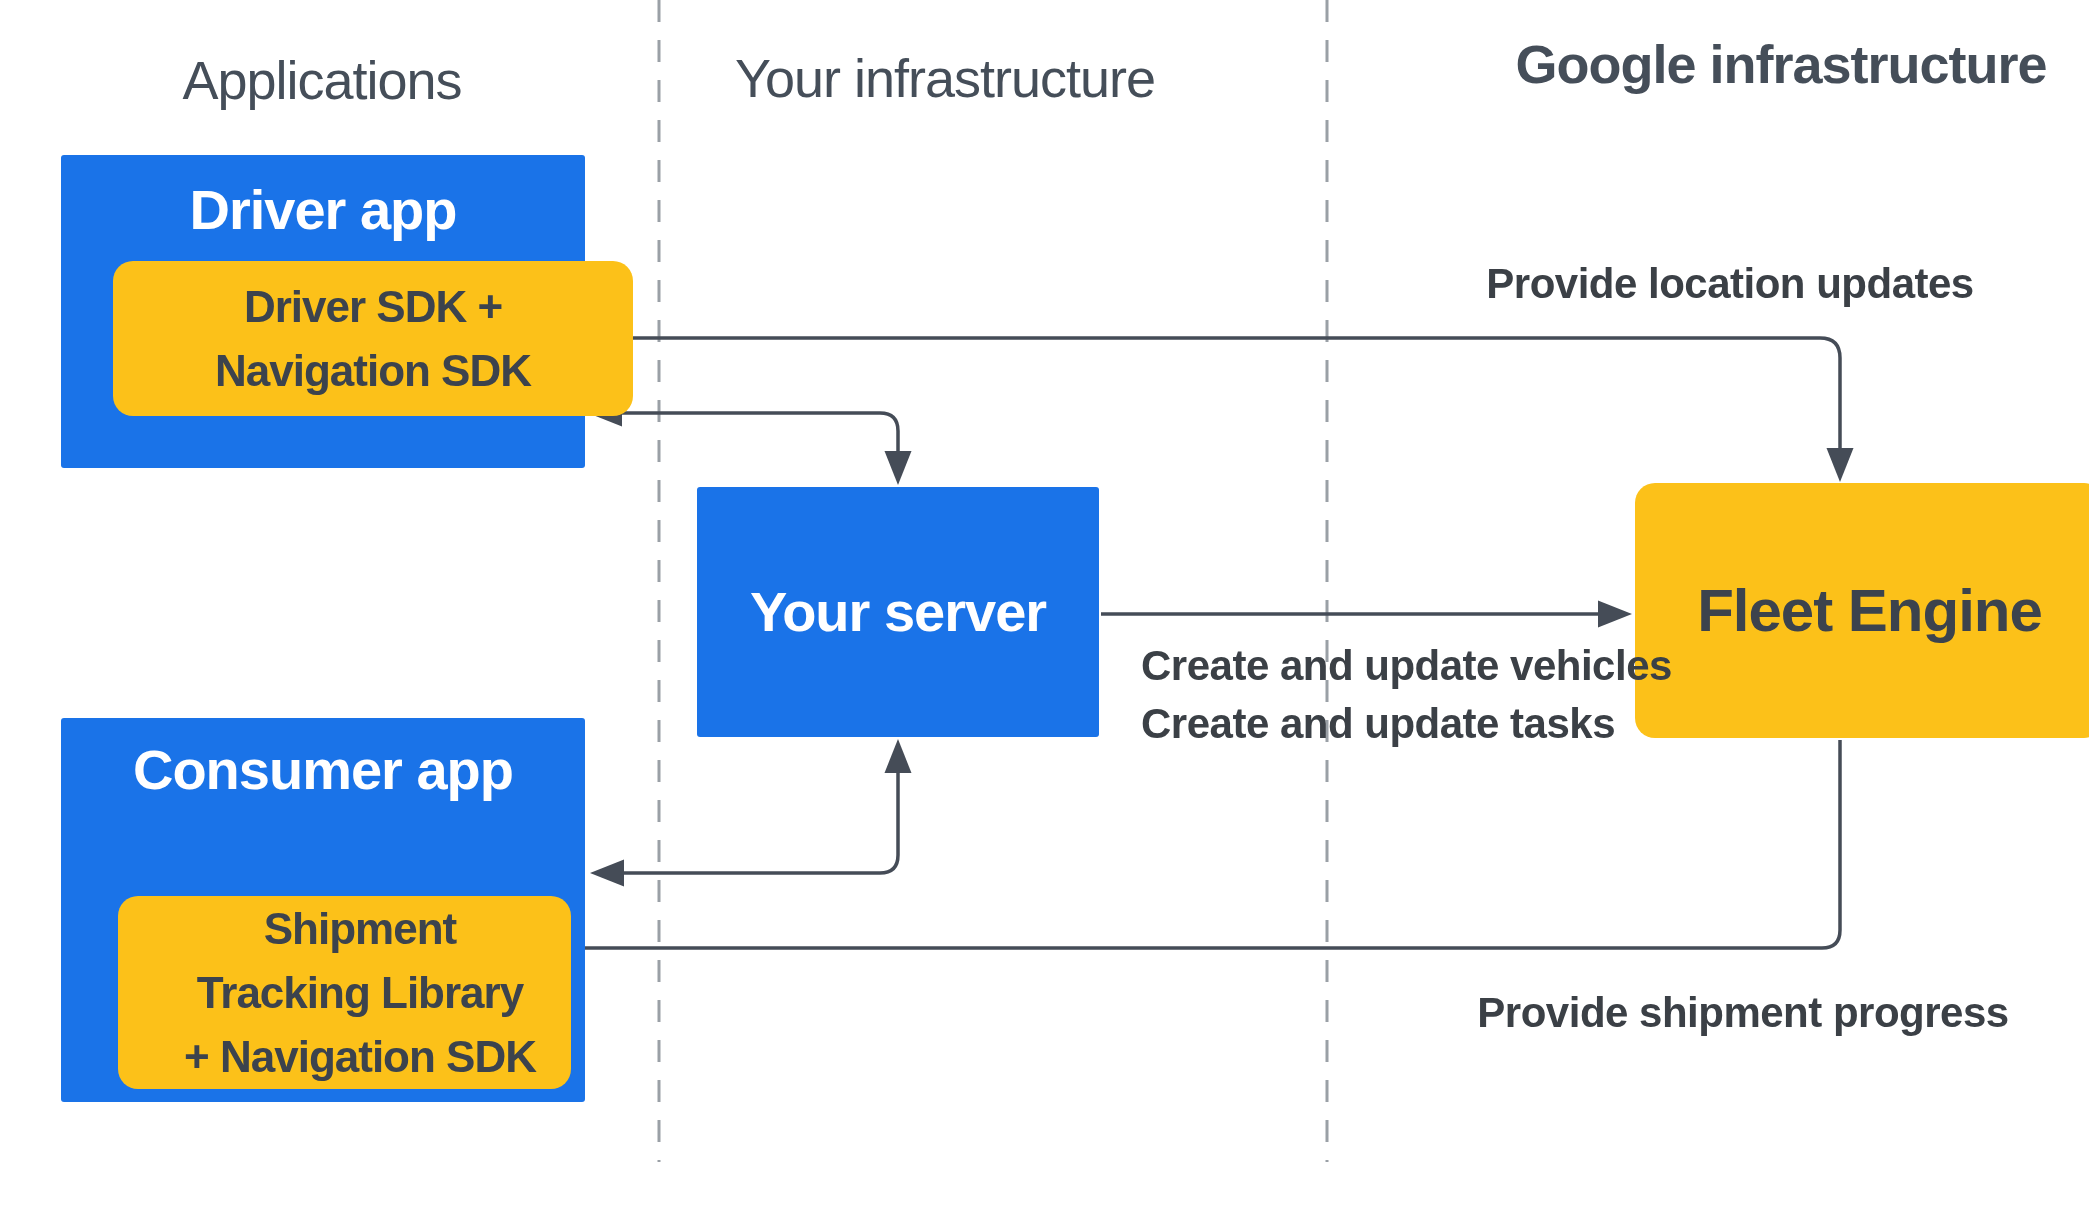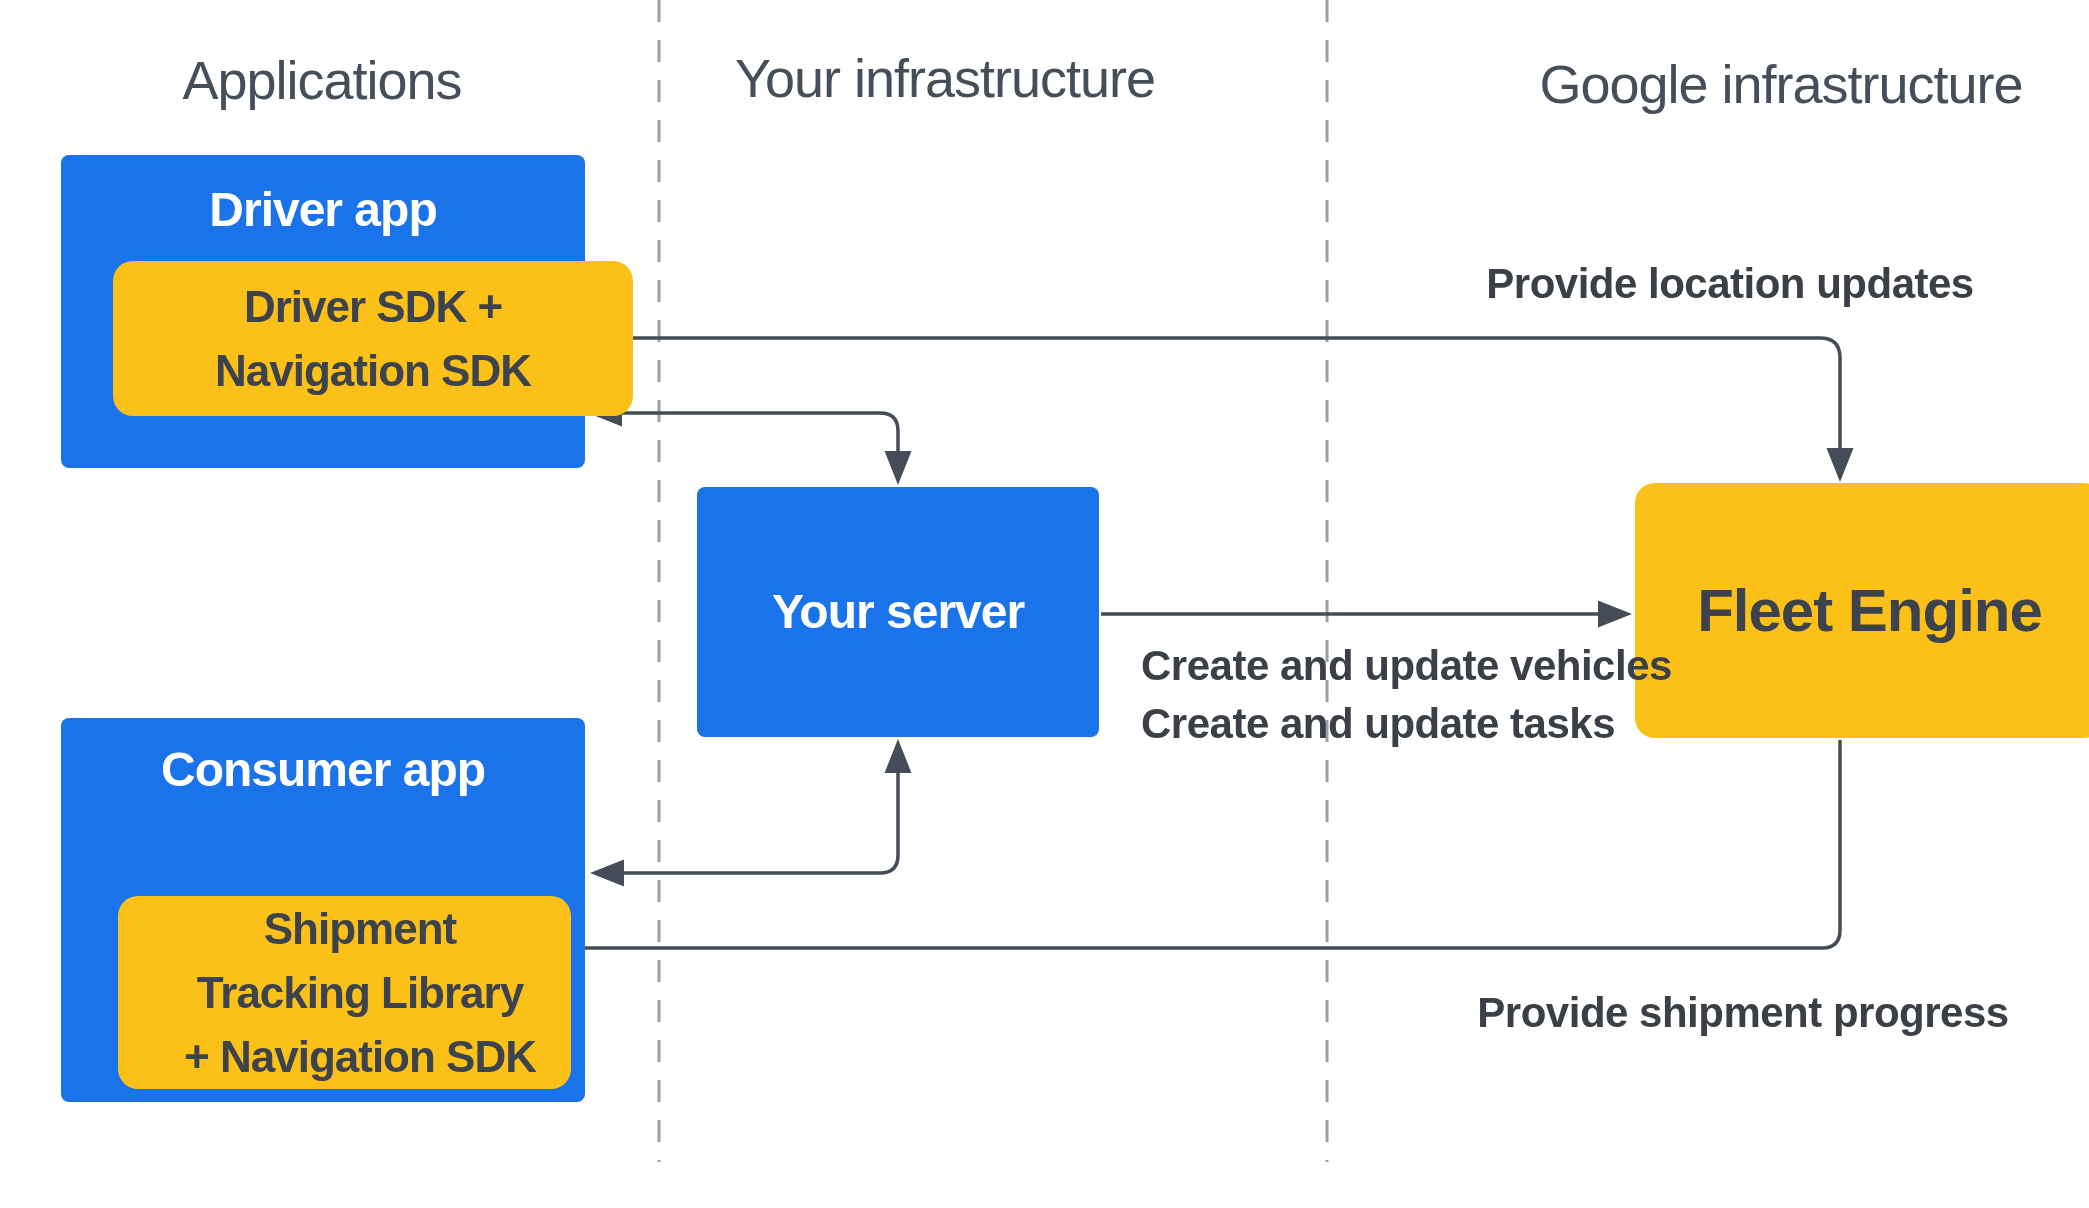--- a/index.html
+++ b/index.html
@@ -19,42 +19,42 @@
     position: absolute;
     text-align: center;
     font-size: 54px;
     font-weight: 400;
     letter-spacing: -1px;
     color: var(--header-text, #454e59);
     line-height: 64px;
   }
   #hdr-apps   { left: 72px;  top: 48px; width: 500px; }
   #hdr-yours  { left: 695px; top: 46px; width: 500px; }
-  #hdr-google { left: 1481px;top: 52px; width: 600px; }
+  #hdr-google { left: 1481px;top: 32px; width: 600px; font-weight: bold; }
 
   .blue-box {
     position: absolute;
     background: var(--box-blue, #1a73e8);
-    border-radius: 8px;
+    border-radius: 3px;
   }
   .yellow-box {
     position: absolute;
     background: var(--box-yellow, #fcc119);
     border-radius: 20px;
     display: flex;
     flex-direction: column;
     align-items: center;
     justify-content: center;
     text-align: center;
   }
   .blue-title {
     position: absolute;
     text-align: center;
     color: var(--title-on-blue, #ffffff);
-    font-size: 48px;
+    font-size: 56px;
     font-weight: 700;
     line-height: 64px;
     letter-spacing: -1px;
   }
   .yellow-text {
     color: var(--dark-text, #3c434d);
     font-size: 44px;
     font-weight: 700;
     line-height: 64px;
     letter-spacing: -1px;

